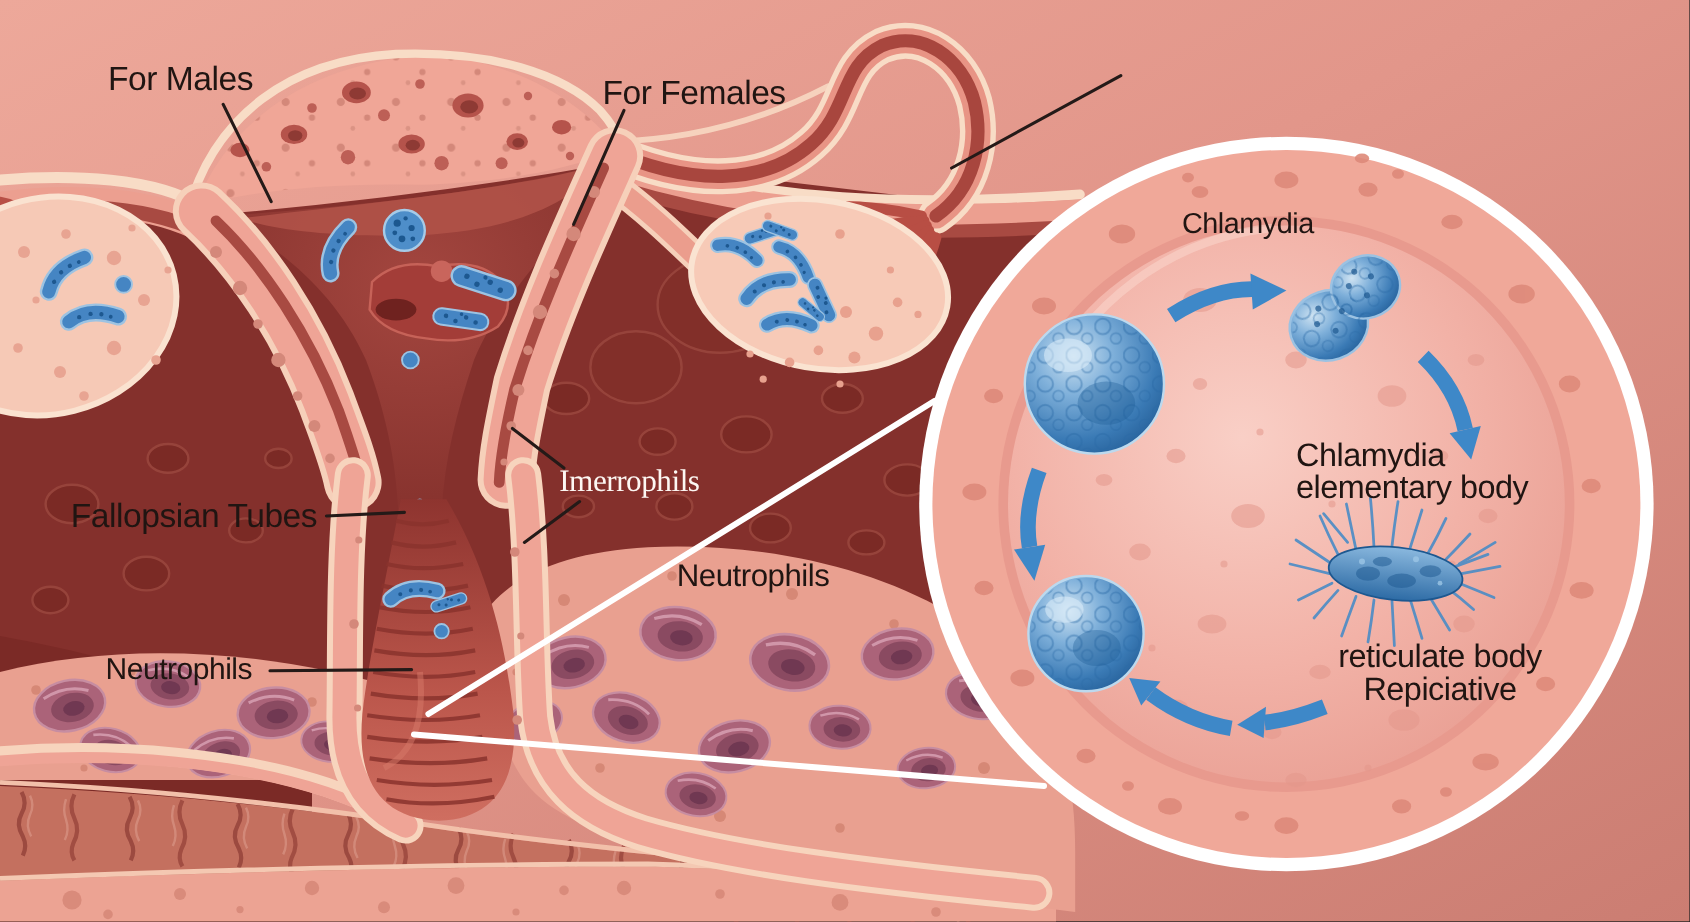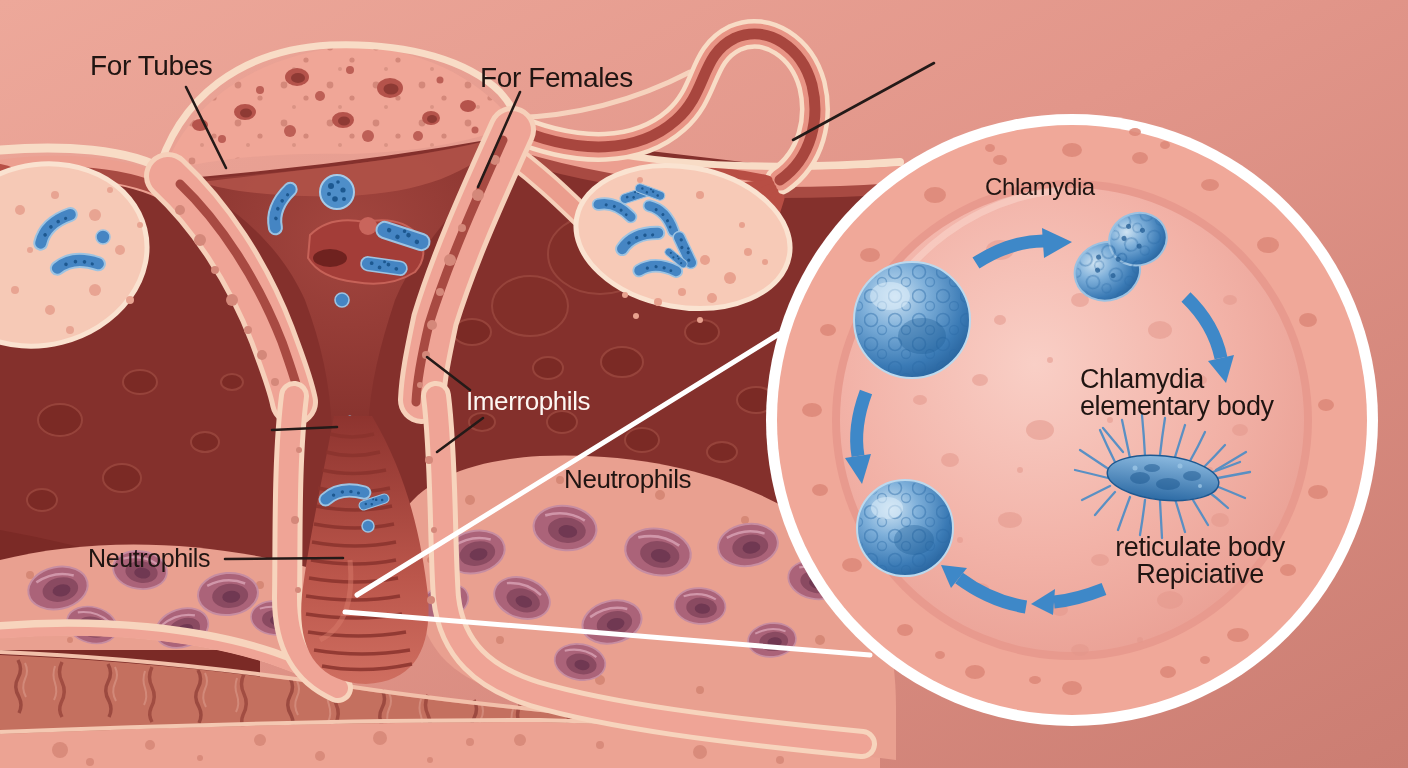--- a/index.html
+++ b/index.html
@@ -1,19 +1,19 @@
 <!DOCTYPE html>
 <html><head>
 <meta charset="utf-8">
 <style>
   html,body{margin:0;padding:0;background:#222;}
   #stage{position:relative;width:1408px;height:768px;overflow:hidden;font-family:"Liberation Sans",sans-serif;}
   #art{position:absolute;left:0;top:0;}
   .lbl{position:absolute;color:#201512;letter-spacing:-0.4px;white-space:nowrap;line-height:1.0;}
-  .lbl.white{color:#fdf7f3;}
+  .lbl.white{color:#fdf7f3;font-family:Liberation Serif, serif;}
   .fs30{font-size:30px;} .fs29{font-size:24px;} .fs28{font-size:28px;} .fs27{font-size:27px;}
   .fs26{font-size:26px;} .fs25{font-size:25px;}
   .twoline{line-height:27px;}
   .center{text-align:center;}
 </style>
 </head>
 <body>
 
 <div id="stage">
 <svg id="art" width="1408" height="768" viewBox="0 0 1408 768">
@@ -585,22 +585,23 @@
           </g>
     <g fill="#9cc6e6" opacity="0.8">
             <circle cx="1135" cy="468" r="2.5"></circle>
             <circle cx="1180" cy="466" r="2.5"></circle>
             <circle cx="1200" cy="486" r="2"></circle>
           </g>
   </g>
 </g>
 </svg>
 
-<div class="lbl fs28" style="left:90px;top:52px;">For Tubes</div>
-<div class="lbl fs28" style="left:480px;top:64px;">For Females</div>
+<div class="lbl fs28" style="left:90px;top:52px;">For Males</div>
+<div class="lbl fs28" style="left:502px;top:64px;">For Females</div>
+<div class="lbl fs28" style="left:59px;top:416px;">Fallopsian Tubes</div>
 <div class="lbl white fs26" style="left:466px;top:388px;">Imerrophils</div>
 <div class="lbl fs26" style="left:564px;top:466px;">Neutrophils</div>
 <div class="lbl fs25" style="left:88px;top:546px;">Neutrophils</div>
 
 <div class="lbl fs29" style="left:985px;top:175px;">Chlamydia</div>
 <div class="lbl fs27 twoline" style="left:1080px;top:366px;">
   <div>Chlamydia</div>
   <div>elementary body</div>
 </div>
 <div class="lbl fs27 twoline center" style="left:1100px;top:534px;width:200px;">

